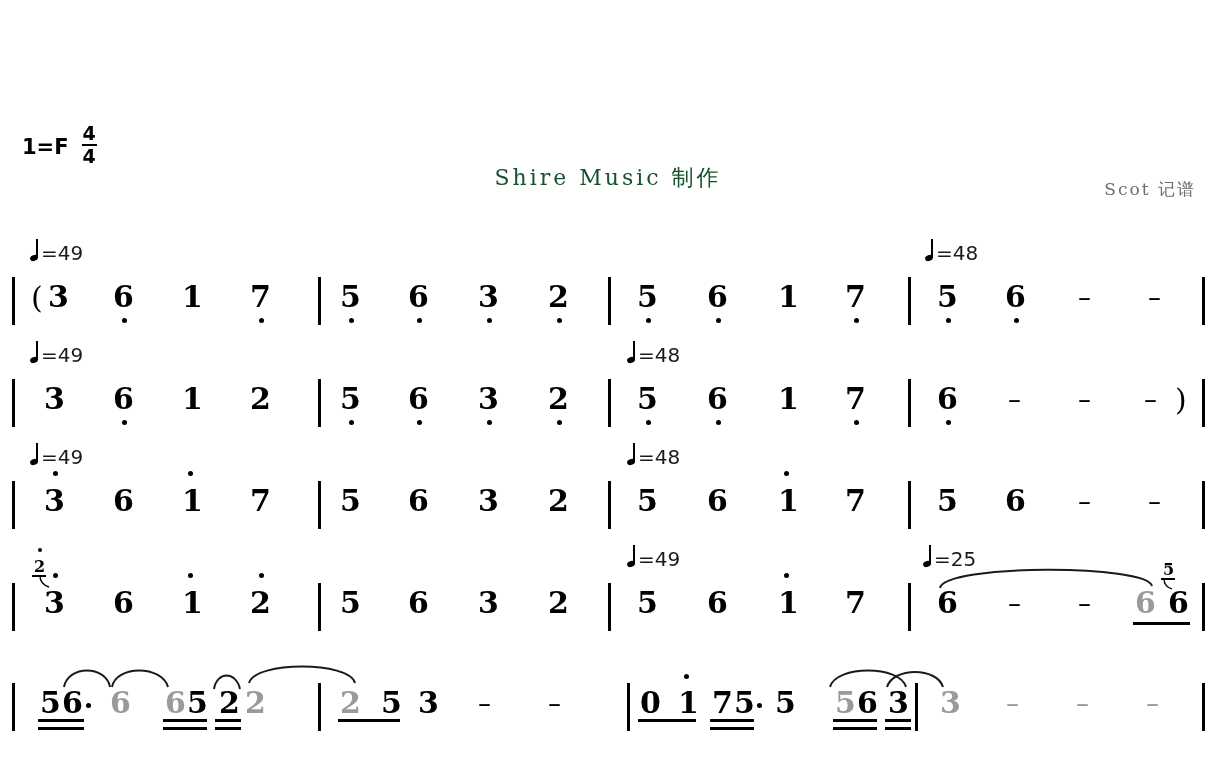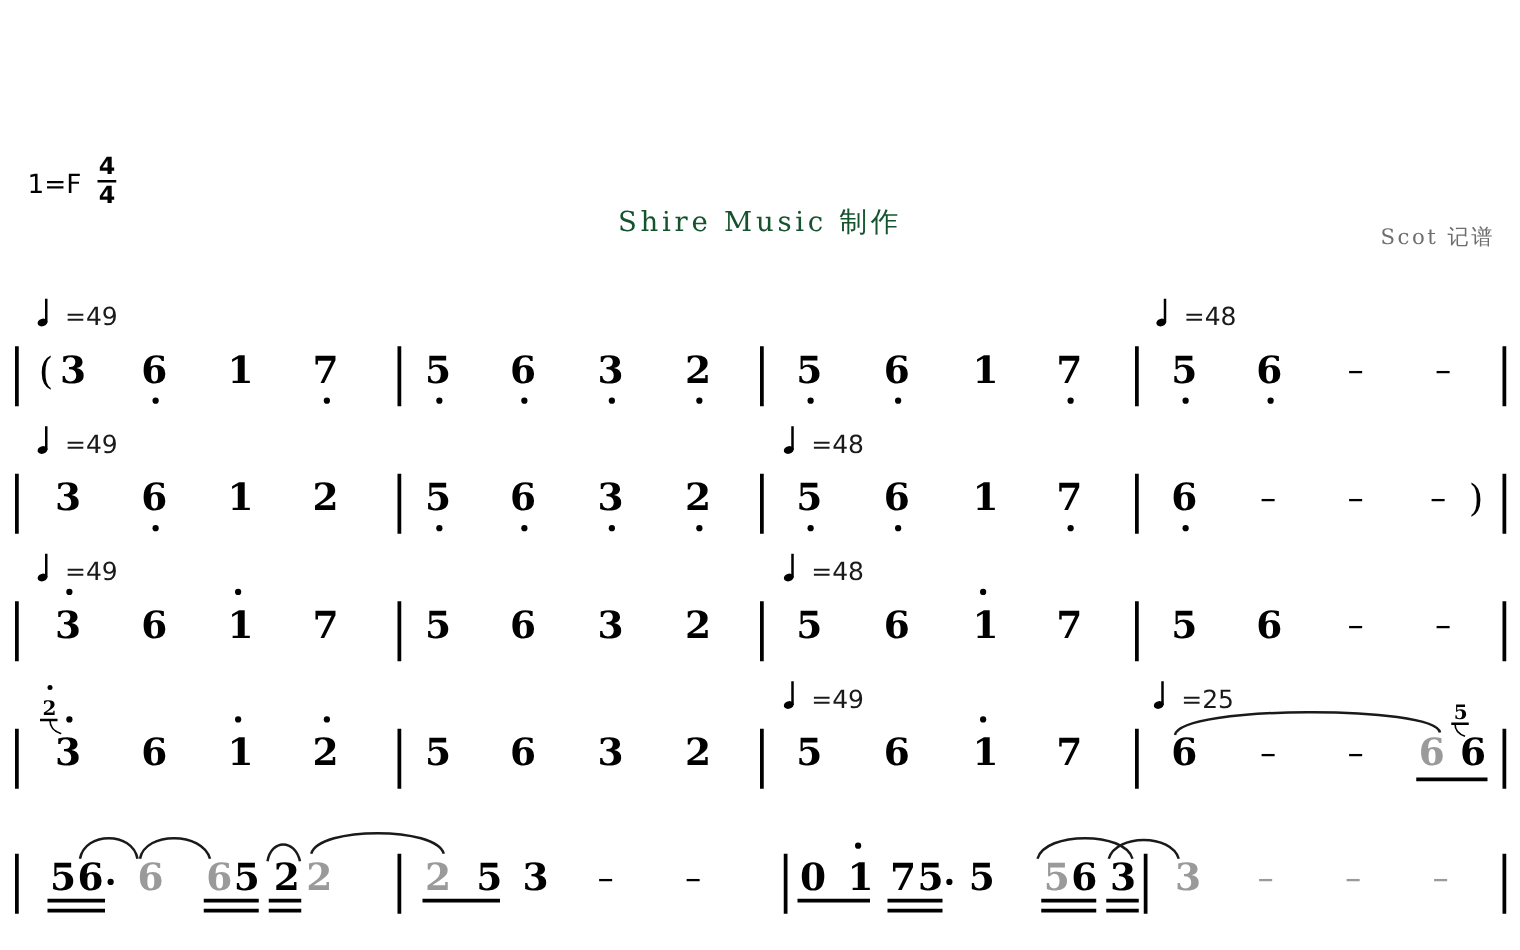--- a/index.html
+++ b/index.html
@@ -22,21 +22,21 @@
   #key-sig {
     position: absolute;
     left: 22px; top: 126px;
     font-family: "DejaVu Sans", sans-serif;
     font-size: 21px;
     letter-spacing: 0px;
     display: flex;
     align-items: center;
     gap: 13px;
   }
-  #key-sig .keytext { font-weight: 400; text-align: right; }
+  #key-sig .keytext { font-weight: 700; text-align: right; }
   .time-sig {
     display: inline-flex;
     flex-direction: column;
     align-items: center;
     line-height: 0.95;
     font-weight: bold;
     font-size: 19px;
     position: relative;
     top: -2px;
   }
@@ -82,21 +82,21 @@
 
   
   .tempo {
     position: absolute;
     white-space: nowrap;
     font-family: "DejaVu Sans", sans-serif;
     font-size: 20px;
     color: #1a1a1a;
     display: flex;
     align-items: flex-end;
-    gap: 11px;
+    gap: 0;
   }
   .qnote {
     display: inline-block;
     position: relative;
     width: 11px; height: 21px;
   }
   .qnote::before { 
     content: "";
     position: absolute;
     left: 0; bottom: 0;

